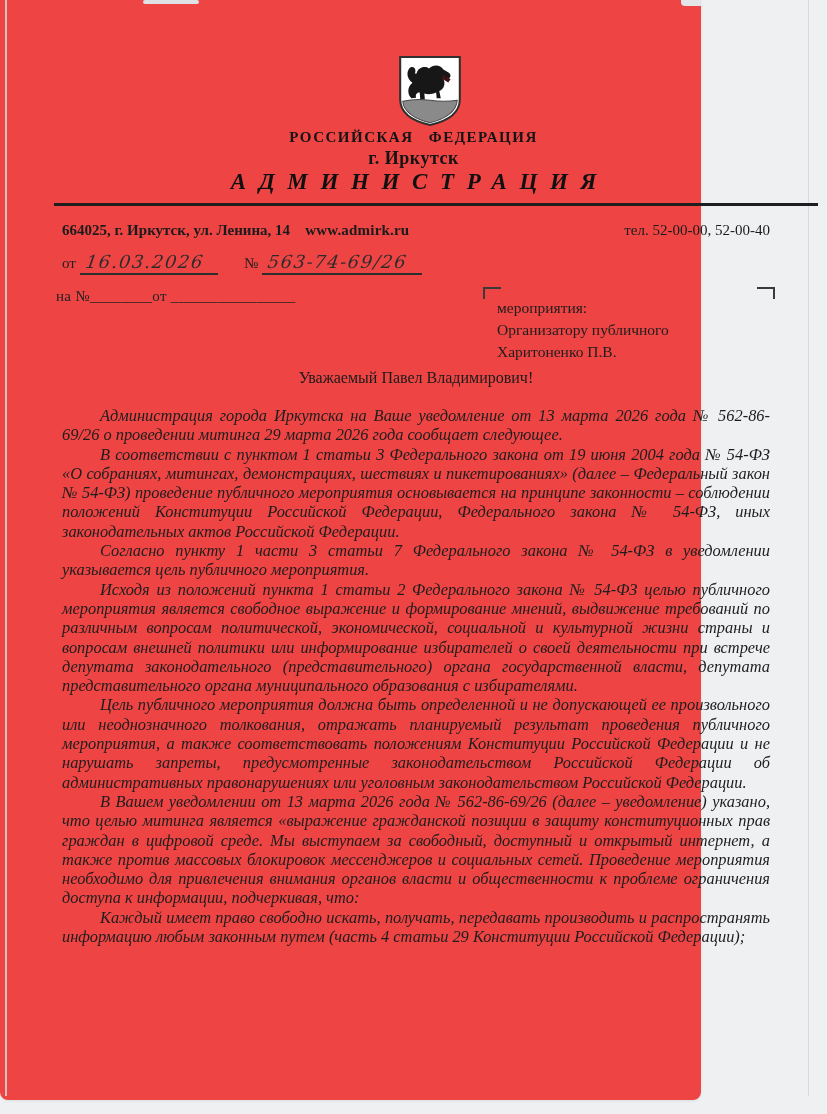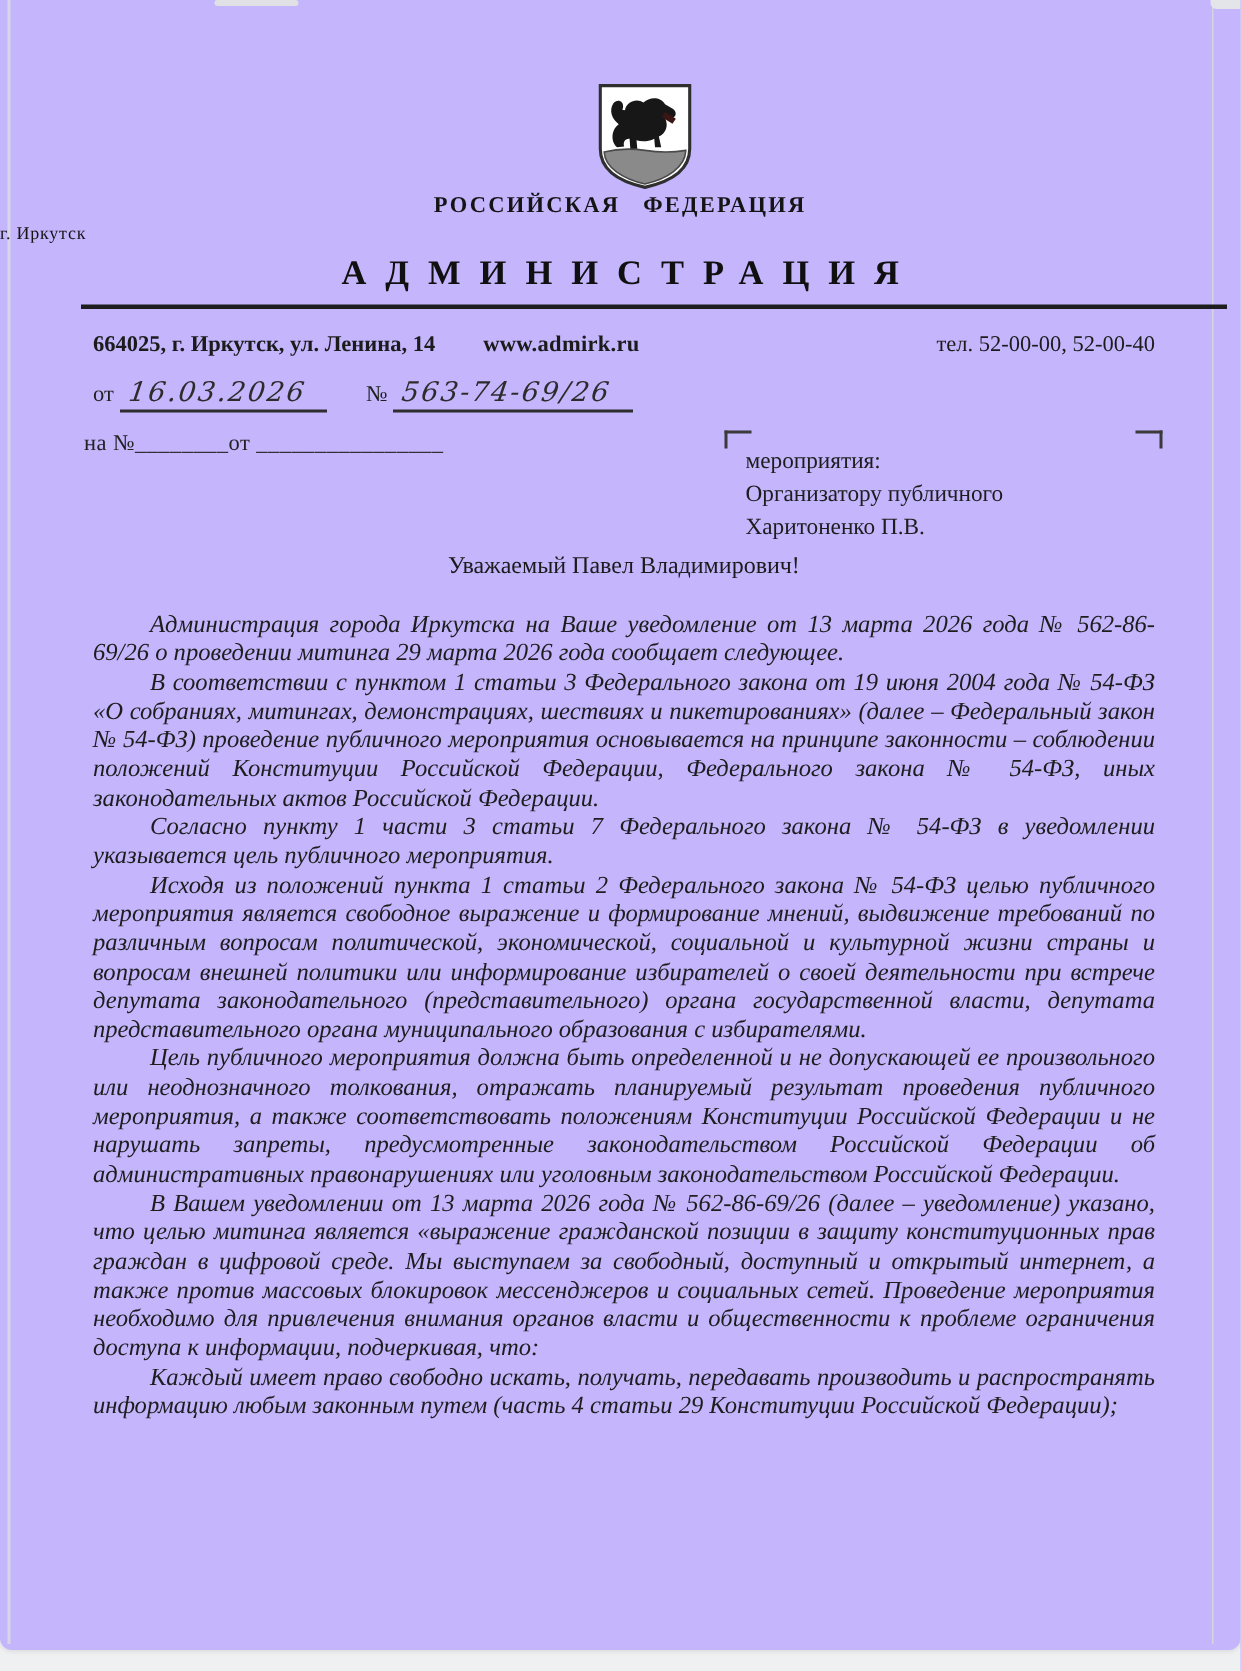--- a/index.html
+++ b/index.html
@@ -6,55 +6,55 @@
   body{
     width:827px;height:1114px;
     background:#eef0f2;
     font-family:"Liberation Serif","DejaVu Serif",serif;
     color:#1f1f1f;
     -webkit-font-smoothing:antialiased;
     overflow:hidden;
   }
   .scan{position:relative;width:827px;height:1114px;}
   .page{
-    position:absolute;left:0;top:0;width:827px;height:1100px;
-    background:#c4b5fd;
+    position:absolute;left:0;top:0;width:701px;height:1100px;
+    background:#ef4444;
     border-radius:0 0 8px 8px;
     box-shadow:0 1px 3px rgba(0,0,0,.08);
   }
   .edge-left{position:absolute;left:5px;top:0;width:2px;height:1096px;background:#dcdde0;opacity:.8;}
   .edge-right{position:absolute;left:808px;top:0;width:1px;height:1096px;background:#d7d8db;opacity:.9;}
   .smudge-top{position:absolute;left:143px;top:0;width:56px;height:4px;background:#dfe1e4;border-radius:2px;}
   .smudge-top2{position:absolute;right:0;top:0;width:20px;height:6px;background:#e3e5e8;border-radius:0 0 0 4px;}
 
   
   .coat{position:absolute;left:396px;top:54px;width:68px;height:74px;}
   .country{
     position:absolute;left:0;top:129px;width:827px;text-align:center;
     font-weight:bold;font-size:15px;letter-spacing:1.5px;word-spacing:10px;color:#141414;
   }
   .city{
-    position:absolute;left:0;top:148px;width:827px;
-    font-weight:normal;font-size:12px;letter-spacing:.5px;color:#141414;
+    position:absolute;left:0;top:148px;width:827px;text-align:center;
+    font-weight:bold;font-size:18px;letter-spacing:.5px;color:#141414;
   }
   .org{
     position:absolute;left:0;top:169px;width:827px;text-align:center;
-    font-weight:bold;font-size:23px;letter-spacing:.55em;text-indent:.55em;color:#101010;
+    font-weight:bold;font-size:23px;letter-spacing:.55em;text-indent:.55em;color:#101010;font-style:italic;
   }
   .rule{
     position:absolute;left:54px;top:203px;width:764px;height:3px;background:#1e1e1e;
     box-shadow:0 4px 0 -2px #a9a9a9;
   }
 
   
   .contact-row{
     position:absolute;left:62px;top:222px;width:708px;
     display:flex;justify-content:space-between;font-size:15px;color:#1b1b1b;
   }
-  .contact-left .site{margin-left:32px;font-weight:bold;letter-spacing:.2px;}
+  .contact-left .site{margin-left:15px;font-weight:bold;letter-spacing:.2px;}
   .contact-left{font-weight:600;}
   .ref-row{position:absolute;left:62px;top:251px;font-size:15px;white-space:nowrap;}
   .hand{
     display:inline-block;
     font-family:"DejaVu Serif",serif;font-style:italic;font-size:18px;letter-spacing:1.5px;
     color:#2c2c2c;transform:skewX(-8deg);
   }
   .hand-wrap{display:inline-block;border-bottom:2px solid #2e2e2e;padding:0 14px 1px 6px;margin-left:4px;}
   .num-label{margin-left:26px;}
   .reply-row{position:absolute;left:56px;top:288px;font-size:15px;letter-spacing:.3px;color:#222;}

